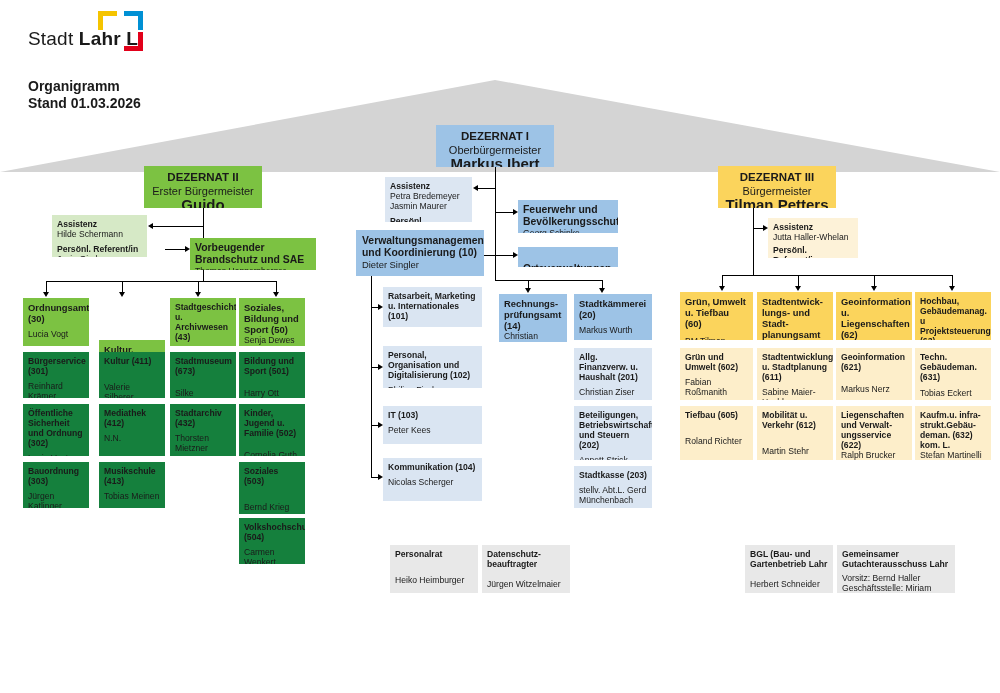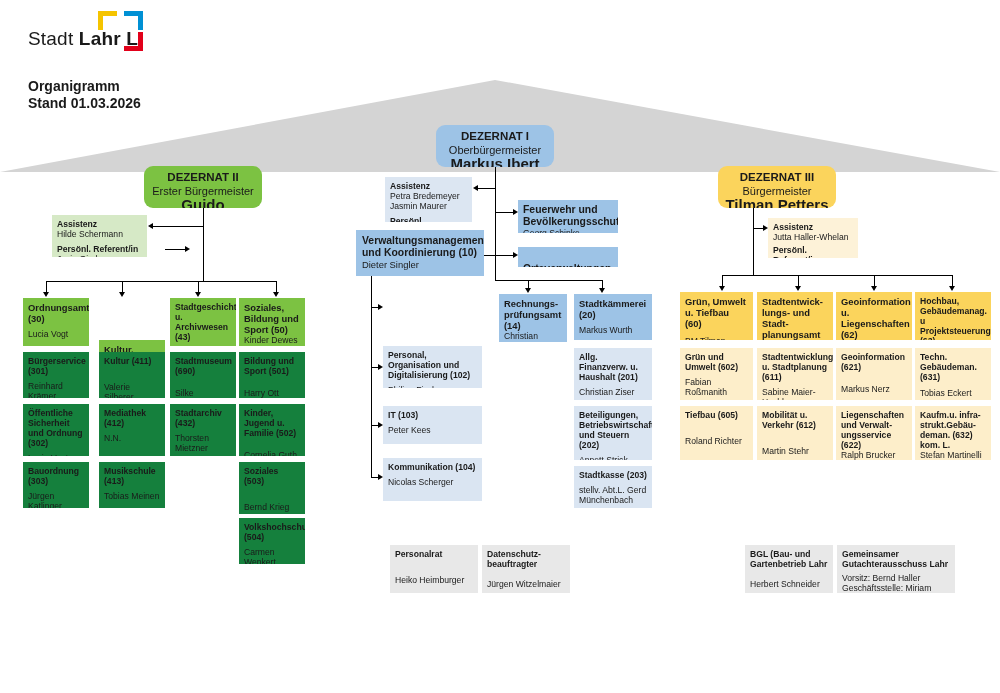--- a/index.html
+++ b/index.html
@@ -34,21 +34,21 @@
   .bl-soft{background:#dae5f2;}
   .bl-assist{background:#dce6f2;}
   .gr-head{background:#7cc242;}
   .gr-soft{background:#15803d;}
   .gr-assist{background:#d6e9c6;}
   .ye-head{background:#fbd45c;}
   .ye-soft{background:#fdeeca;}
   .ye-assist{background:#fdf2d8;}
   .gy{background:#e8e8e8;}
   
-  .fs-dez{font-size:11.5px;line-height:13.5px;text-align:center;border-radius:9px;}
+  .fs-dez{font-size:11.5px;line-height:13.5px;text-align:center;}
   .fs-dez .l1{font-weight:bold;font-size:11.5px;}
   .fs-dez .l2{font-weight:normal;font-size:11px;}
   .fs-dez .l3{font-weight:bold;font-size:15px;}
   .fs-9{font-size:8.6px;line-height:10px;}
   .fs-10{font-size:9.4px;line-height:11px;}
   .fs-11{font-size:10.4px;line-height:12px;}
   .sp{height:5px;}
   
   .ln{position:absolute;background:#000;}
   .ln.h{height:1px;}
@@ -114,20 +114,25 @@
   <div class="ln h" style="left:484px;top:255px;width:11px;"></div>
   <div class="arw lt" style="left:479px;top:251.5px;"></div>
 
   <div class="box bl-head" style="left:356px;top:230px;width:128px;height:46px;padding:5px 6px;">
     <div class="fs-11" style="font-weight:bold;">Verwaltungsmanagement und  Koordinierung (10)</div>
     <div class="fs-10">Dieter Singler</div>
   </div>
 
   <div class="ln v" style="left:371px;top:276px;height:201px;"></div>
 
+  <div class="box bl-soft" style="left:383px;top:287px;width:99px;height:40px;">
+    <div class="fs-9" style="font-weight:bold;">Ratsarbeit, Marketing u. Internationales (101)</div>
+    <div class="sp"></div>
+    <div class="fs-9">Friederike Ohnemus</div>
+  </div>
   <div class="ln h" style="left:371px;top:307px;width:7px;"></div>
   <div class="arw rt" style="left:378px;top:303.5px;"></div>
 
   <div class="box bl-soft" style="left:383px;top:346px;width:99px;height:42px;">
     <div class="fs-9" style="font-weight:bold;">Personal, Organisation und Digitalisierung (102)</div>
     <div class="sp"></div>
     <div class="fs-9">Philipp Fischer</div>
   </div>
   <div class="ln h" style="left:371px;top:367px;width:7px;"></div>
   <div class="arw rt" style="left:378px;top:363.5px;"></div>
@@ -193,20 +198,24 @@
   <div class="box gr-assist" style="left:52px;top:215px;width:95px;height:42px;">
     <div class="fs-9" style="font-weight:bold;">Assistenz</div>
     <div class="fs-9">Hilde Schermann</div>
     <div class="sp"></div>
     <div class="fs-9" style="font-weight:bold;">Persönl. Referent/in</div>
     <div class="fs-9">Josie Giedemann</div>
   </div>
   <div class="ln h" style="left:153px;top:226px;width:50px;"></div>
   <div class="arw lt" style="left:148px;top:222.5px;"></div>
 
+  <div class="box gr-head" style="left:190px;top:238px;width:126px;height:32px;">
+    <div class="fs-11" style="font-weight:bold;">Vorbeugender Brandschutz und SAE</div>
+    <div class="fs-9">Thomas Happersberger</div>
+  </div>
   <div class="ln h" style="left:165px;top:249px;width:20px;"></div>
   <div class="arw rt" style="left:185px;top:245.5px;"></div>
 
   <div class="ln h" style="left:46px;top:281px;width:230px;"></div>
   <div class="ln v" style="left:46px;top:281px;height:11px;"></div>
   <div class="arw dn" style="left:42.5px;top:292px;"></div>
   <div class="ln v" style="left:122px;top:281px;height:11px;"></div>
   <div class="arw dn" style="left:118.5px;top:292px;"></div>
   <div class="ln v" style="left:198px;top:281px;height:11px;"></div>
   <div class="arw dn" style="left:194.5px;top:292px;"></div>
@@ -254,33 +263,33 @@
     <div class="sp"></div>
     <div class="fs-9">Tobias Meinen</div>
   </div>
 
   <div class="box gr-head" style="left:170px;top:298px;width:66px;height:48px;">
     <div class="fs-9" style="font-weight:bold;">Stadtgeschichte u. Archivwesen (43)</div>
     <div class="sp"></div>
 
   </div>
   <div class="box gr-soft" style="left:170px;top:352px;width:66px;height:46px;">
-    <div class="fs-9" style="font-weight:bold;">Stadtmuseum (690)</div>
+    <div class="fs-9" style="font-weight:bold;">Stadtmuseum (673)</div>
     <div class="sp" style="height:12px;"></div>
     <div class="fs-9">Silke Höllmüller</div>
   </div>
   <div class="box gr-soft" style="left:170px;top:404px;width:66px;height:52px;">
     <div class="fs-9" style="font-weight:bold;">Stadtarchiv (432)</div>
     <div class="sp"></div>
     <div class="fs-9">Thorsten Mietzner</div>
   </div>
 
   <div class="box gr-head" style="left:239px;top:298px;width:66px;height:48px;">
     <div class="fs-10" style="font-weight:bold;">Soziales, Bildung und Sport (50)</div>
-    <div class="fs-9">Kinder Dewes</div>
+    <div class="fs-9">Senja Dewes</div>
   </div>
   <div class="box gr-soft" style="left:239px;top:352px;width:66px;height:46px;">
     <div class="fs-9" style="font-weight:bold;">Bildung und Sport (501)</div>
     <div class="sp" style="height:12px;"></div>
     <div class="fs-9">Harry Ott</div>
   </div>
   <div class="box gr-soft" style="left:239px;top:404px;width:66px;height:52px;">
     <div class="fs-9" style="font-weight:bold;">Kinder, Jugend u. Familie (502)</div>
     <div class="sp" style="height:12px;"></div>
     <div class="fs-9">Cornelia Guth</div>

